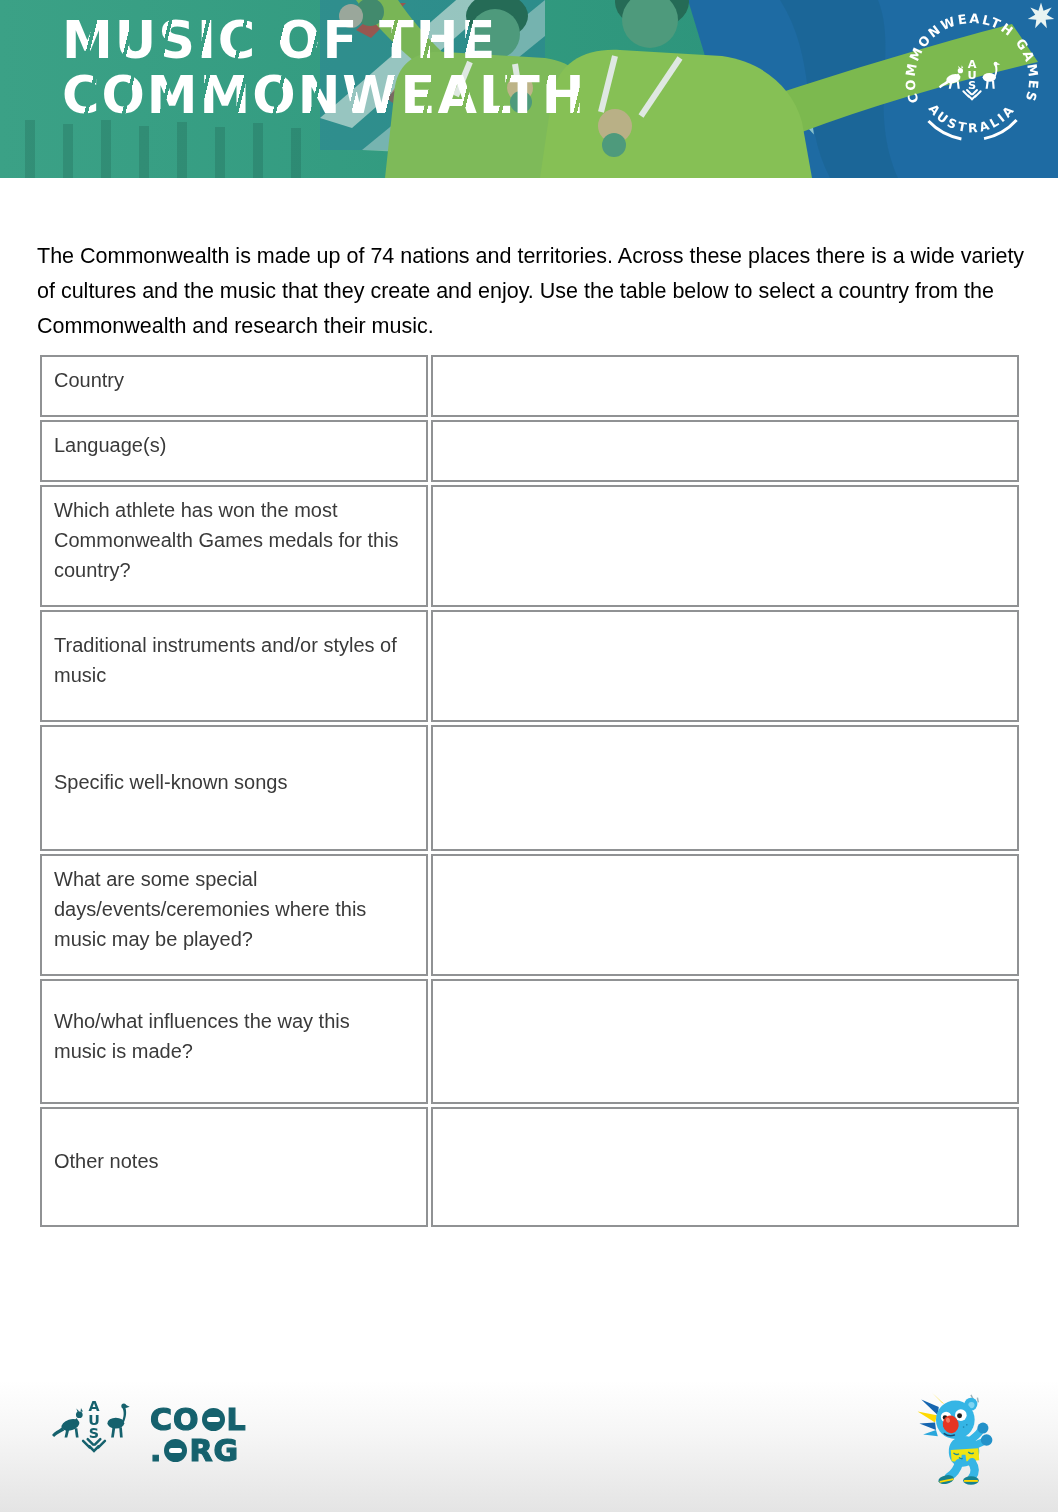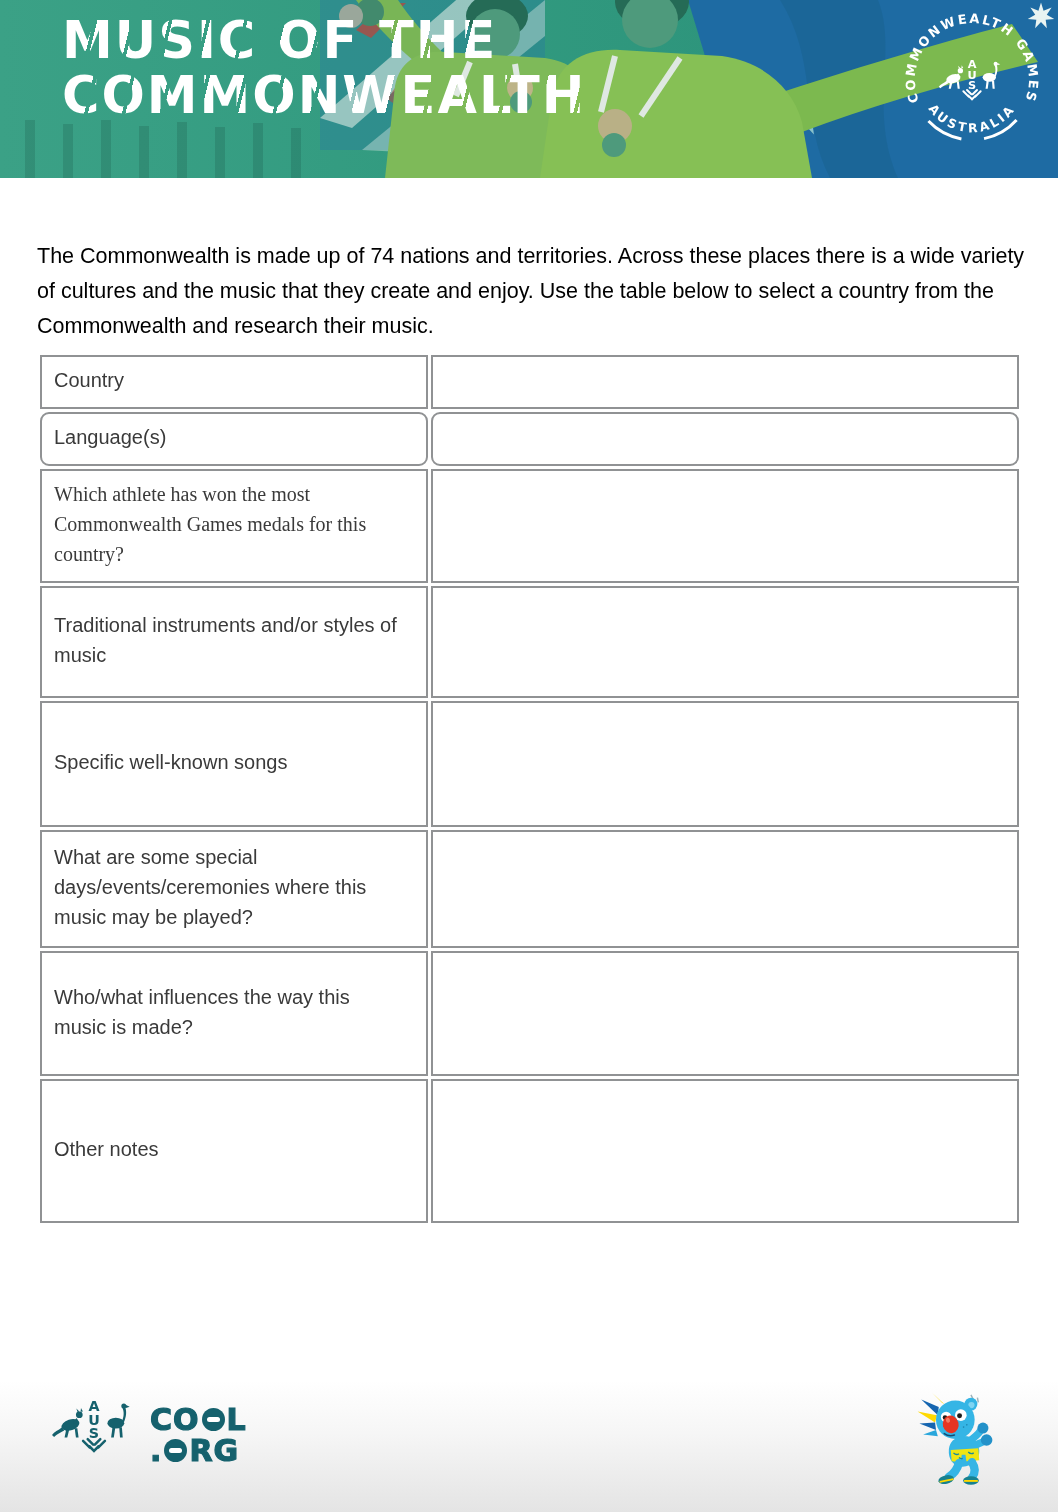--- a/index.html
+++ b/index.html
@@ -24,24 +24,24 @@
 
   
   .intro{position:absolute;top:217px;left:37px;width:988px;
          font-size:21.5px;line-height:35px;color:#000000;}
 
   
   table.sheet{position:absolute;top:352px;left:37px;width:985px;
               border-collapse:separate;border-spacing:3px;table-layout:fixed;}
   table.sheet td{border:2px solid #909294;box-sizing:border-box;vertical-align:middle;
                  background:#ffffff;}
-  td.q{font-size:20px;line-height:30px;color:#3a3a3a;padding:8px 26px 12px 12px;}
-  tr.h1 td{height:52px;}  tr.h2 td{height:52px;border-radius:9px;}  tr.h3 td{height:108px;font-family:Liberation Serif, serif;}
+  td.q{font-size:20px;line-height:30px;color:#3a3a3a;padding:8px 26px 20px 12px;}
+  tr.h1 td{height:52px;}  tr.h2 td{height:52px;}  tr.h3 td{height:108px;}
   tr.h4 td{height:146px;} tr.h5 td{height:112px;} tr.h6 td{height:126px;}
-  tr.h7 td{height:118px;} tr.h8 td{height:125px;} tr.h9 td{height:144px;margin-top:11px;}
+  tr.h7 td{height:118px;} tr.h8 td{height:125px;} tr.h9 td{height:120px;margin-top:11px;}
 
   
   .footer{position:absolute;left:0;top:1380px;width:1058px;height:132px;
           background:linear-gradient(180deg,#ffffff 0%,#f6f6f6 40%,#e4e4e4 100%);text-decoration:underline;}
   .footer-left{position:absolute;left:52px;top:12px;display:flex;align-items:flex-start;gap:14px;}
   .cool{color:#15616d;margin-top:12px;}
   .cool-line{display:flex;align-items:center;height:31px;
              font-family:"DejaVu Sans",sans-serif;font-weight:900;font-size:30px;
              letter-spacing:1px;color:#15616d;-webkit-text-stroke:1.2px #15616d;}
   .obar{display:inline-block;width:23px;height:23px;border-radius:50%;background:#15616d;

